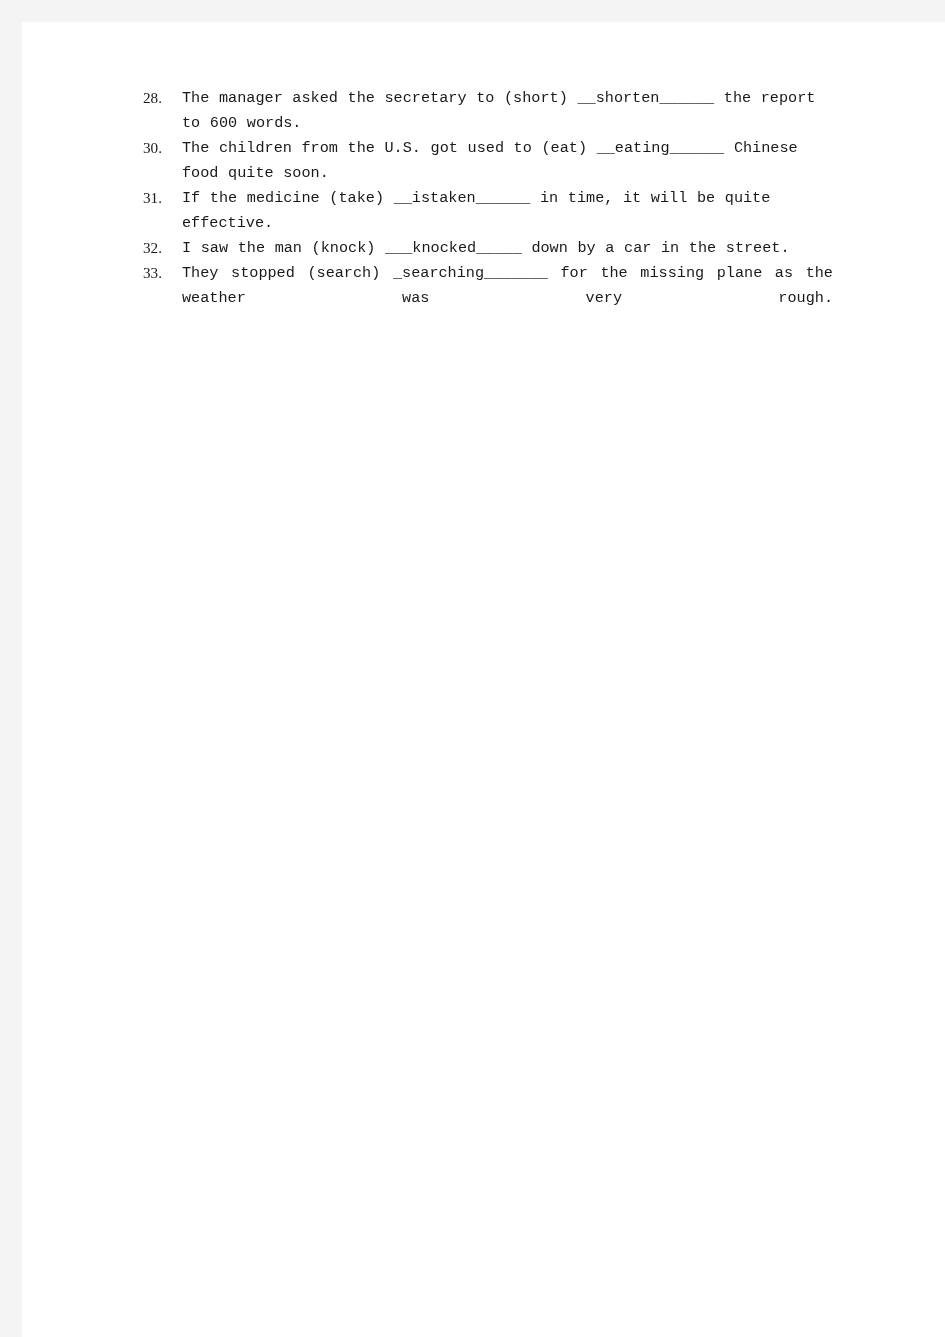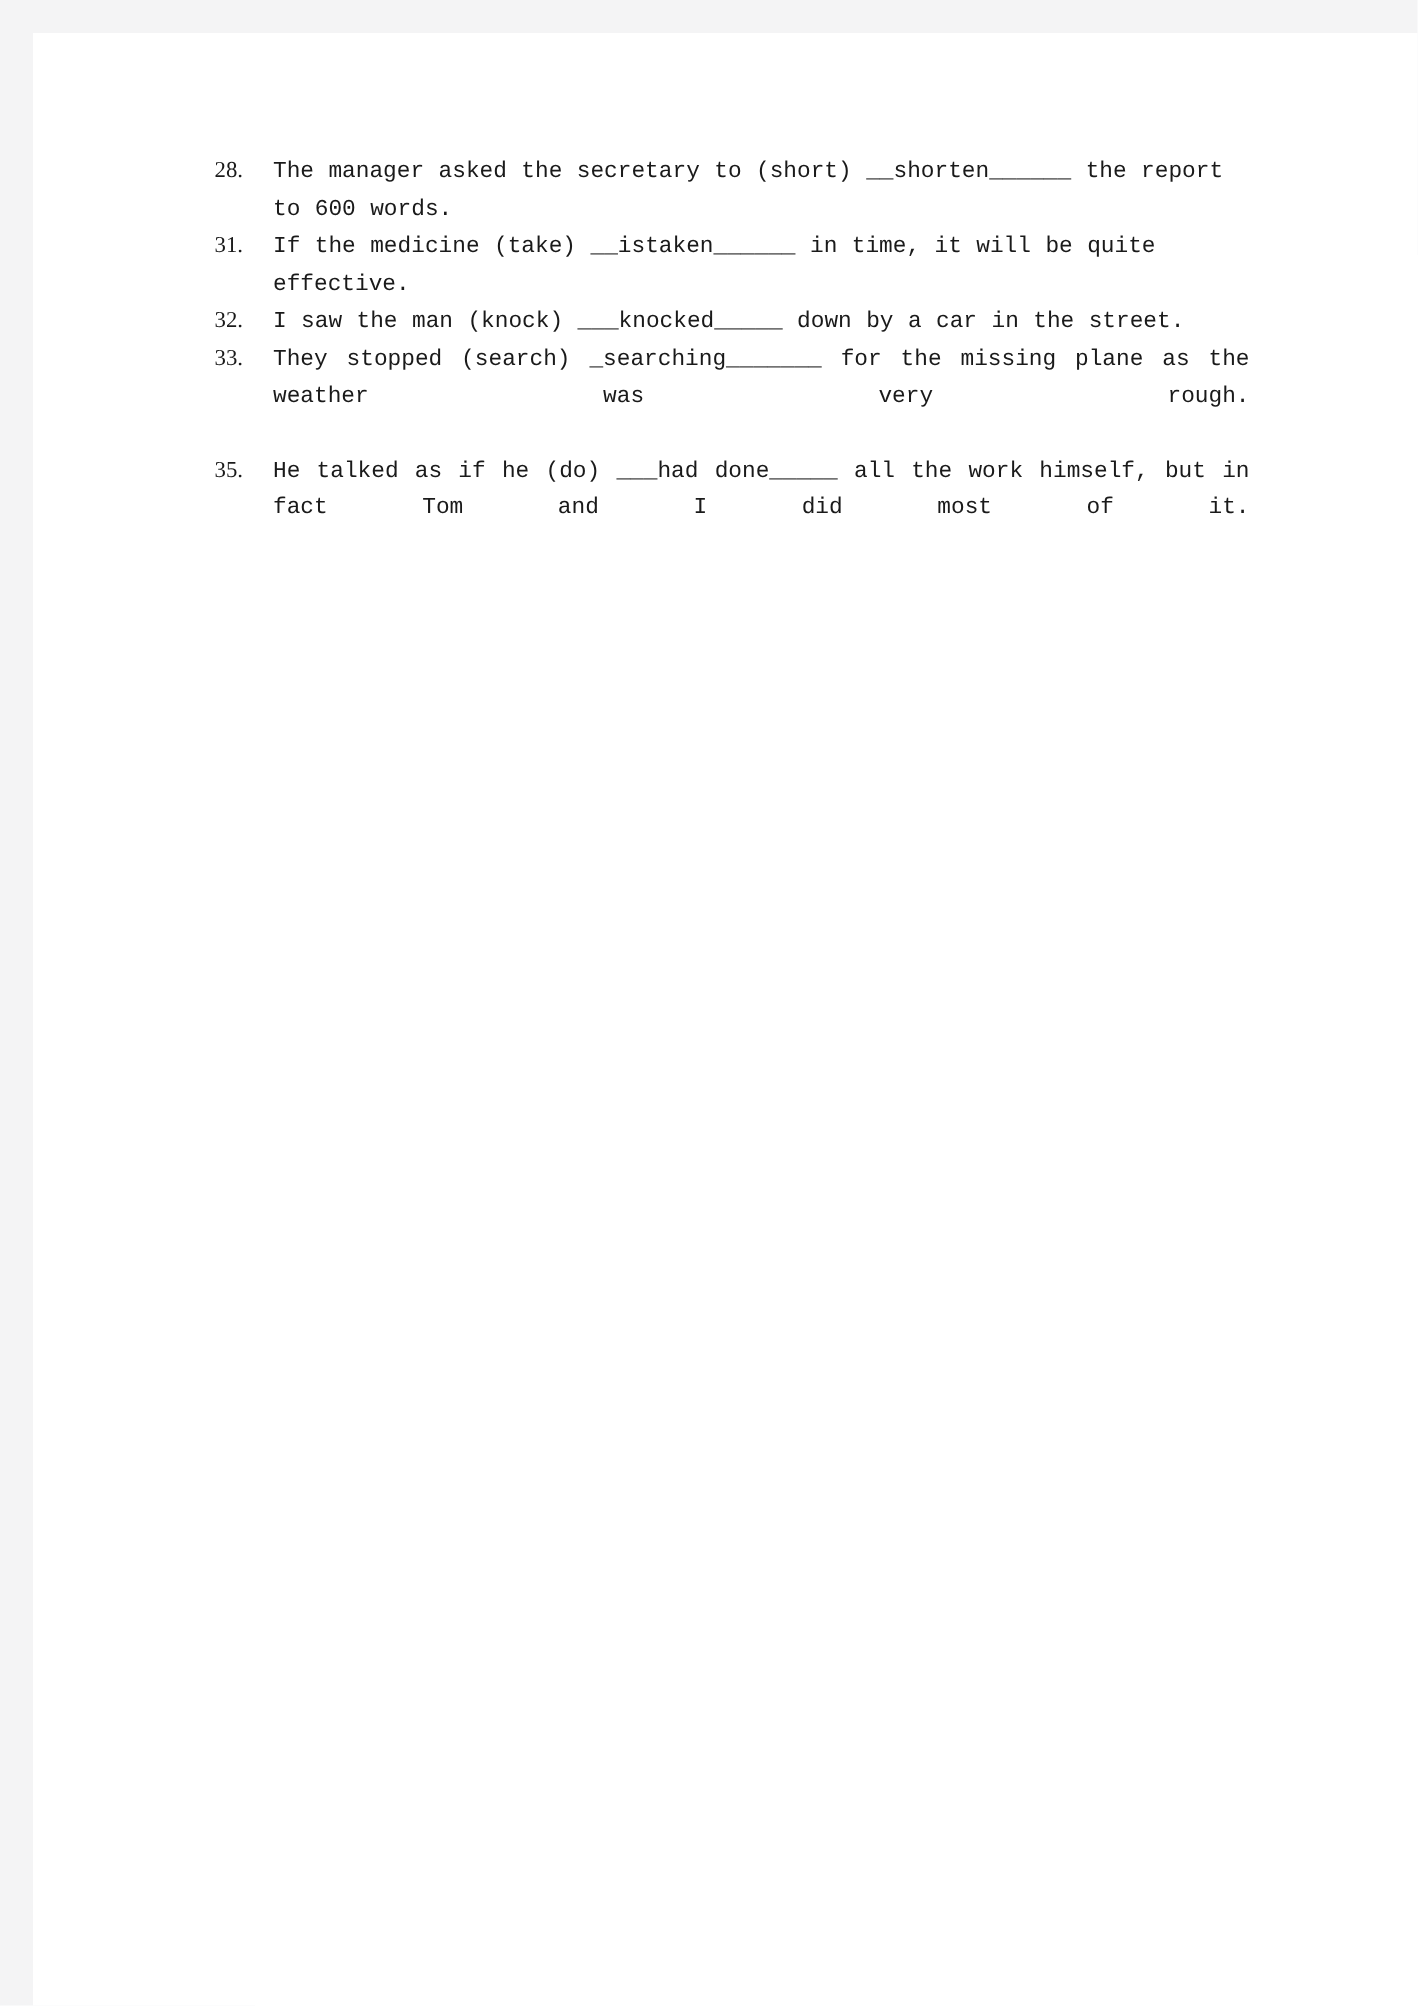--- a/index.html
+++ b/index.html
@@ -22,21 +22,21 @@
     top: 22px;
     width: 923px;
     height: 1315px;
     background: #ffffff;
   }
 
   
   #exercise-list {
     position: absolute;
     left: 121px;   
-    top: 80px;     
+    top: 64px;     
     width: 690px;
   }
 
   .exercise-item {
     position: relative;
     padding-left: 39px;          
     margin: 0 0 0.5px 0;
     font-size: 15.2px;
     line-height: 24.7px;
     color: #1a1a1a;
@@ -80,29 +80,29 @@
 <body>
 
 <div id="page-sheet">
   <div id="exercise-list">
 
   <p class="exercise-item">
         <span class="item-number">28.</span>
         <span class="item-text"><span>The manager asked the secretary to (short)</span> <span class="answer-blank">__shorten______</span> <span>the report to 600 words.</span></span>
       </p>
       <p class="exercise-item">
+        <span class="item-number">30.</span>
+        <span class="item-text"><span>The children from the U.S. got used to (eat)</span> <span class="answer-blank">__eating______</span> <span>Chinese food quite soon.</span></span>
+      </p>
+      <p class="exercise-item">
         <span class="item-number">31.</span>
         <span class="item-text"><span>If the medicine (take)</span> <span class="answer-blank">__istaken______</span> <span>in time, it will be quite effective.</span></span>
       </p>
       <p class="exercise-item">
         <span class="item-number">32.</span>
         <span class="item-text"><span>I saw the man (knock)</span> <span class="answer-blank">___knocked_____</span> <span>down by a car in the street.</span></span>
       </p>
       <p class="exercise-item justified">
         <span class="item-number">33.</span>
         <span class="item-text"><span>They stopped (search)</span> <span class="answer-blank">_searching_______</span> <span>for the missing plane as the weather was very rough.</span></span>
       </p>
-      <p class="exercise-item justified">
-        <span class="item-number">35.</span>
-        <span class="item-text"><span>He talked as if he (do)</span> <span class="answer-blank">___had done_____</span> <span>all the work himself, but in fact Tom and I did most of it.</span></span>
-      </p>
     </div>
 </div>
 
 </body></html>

